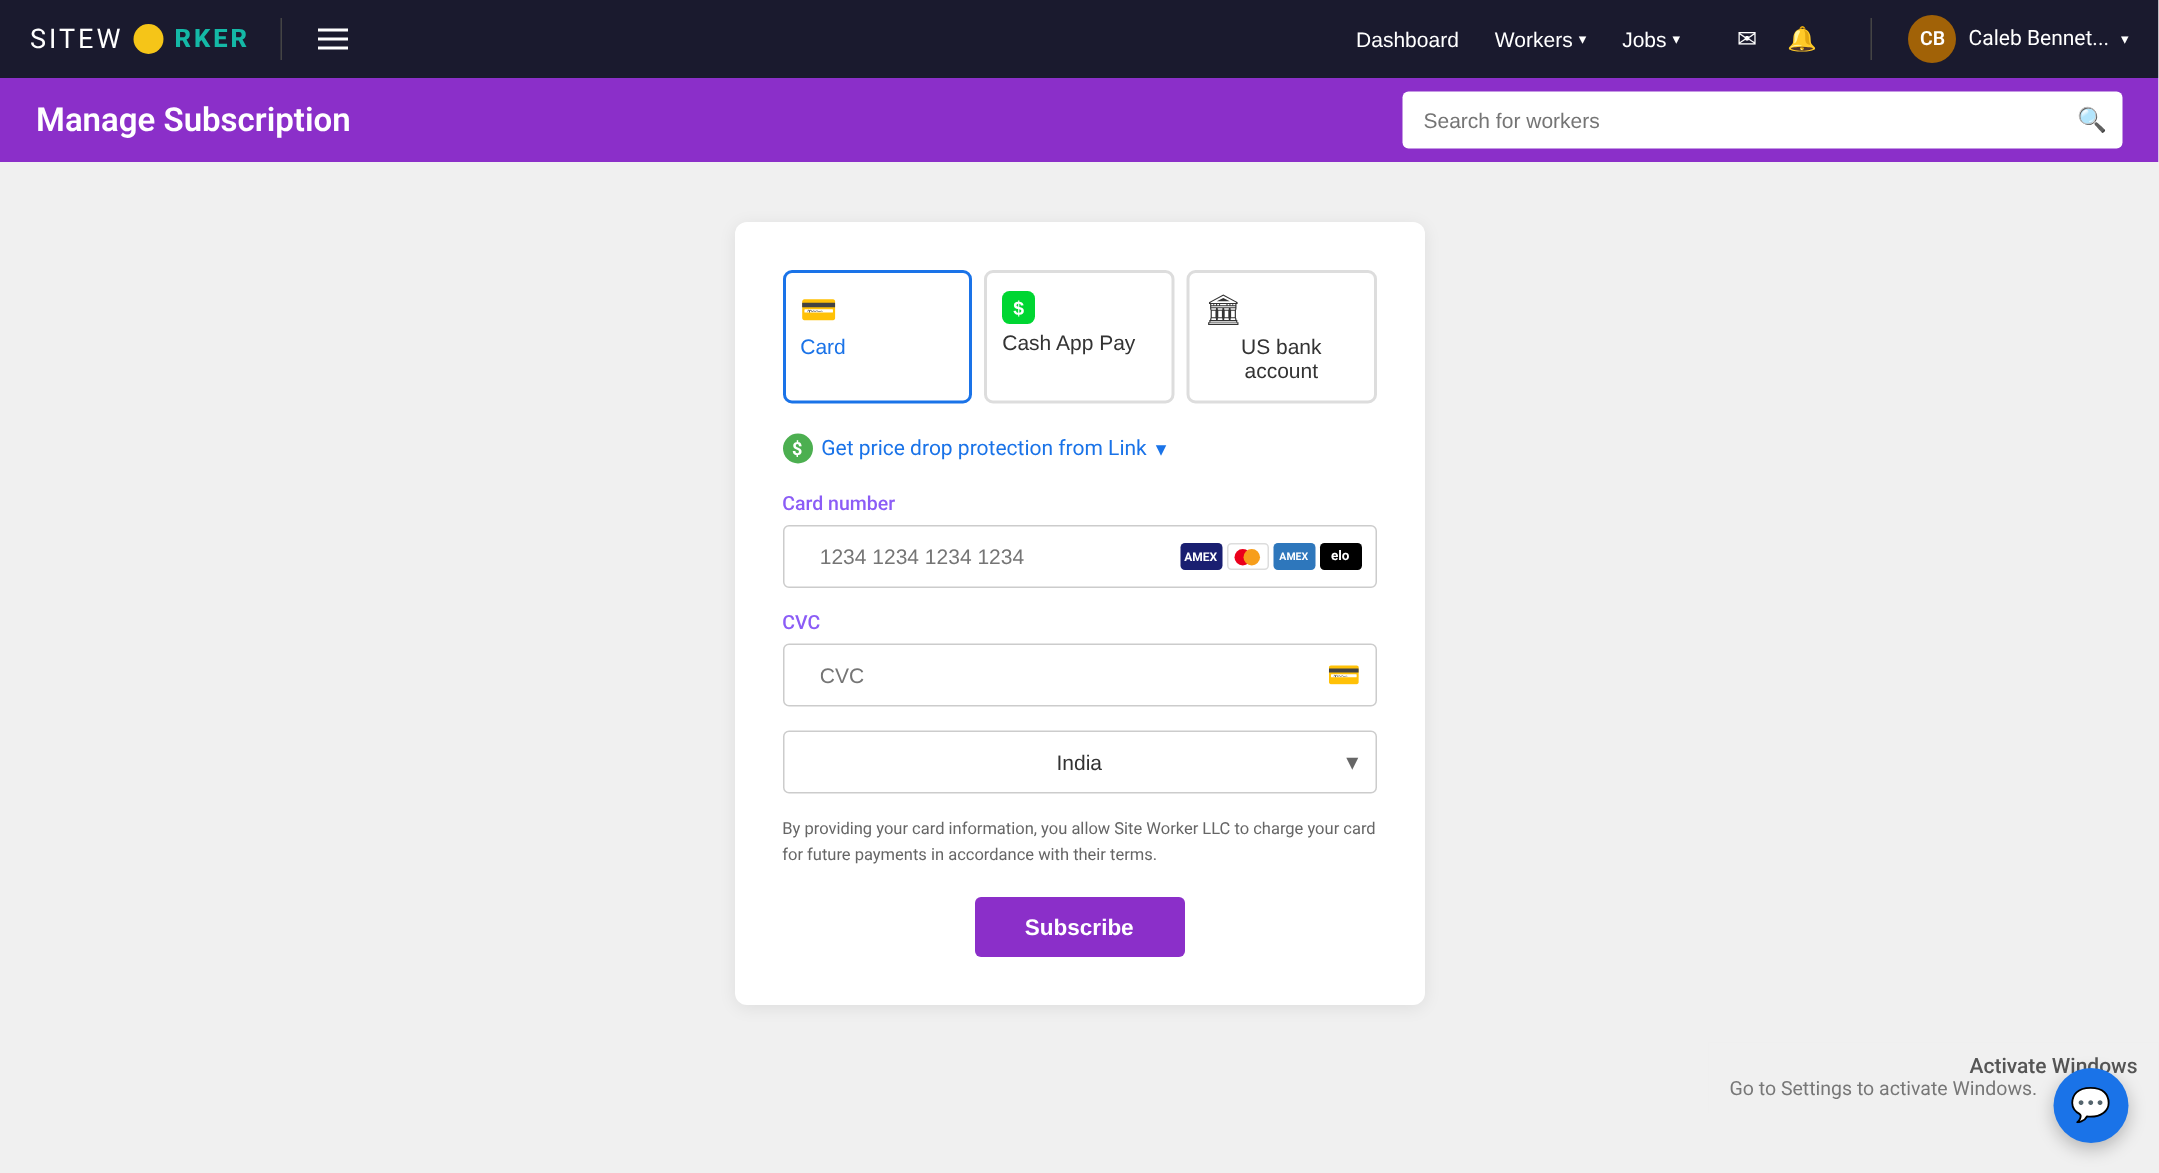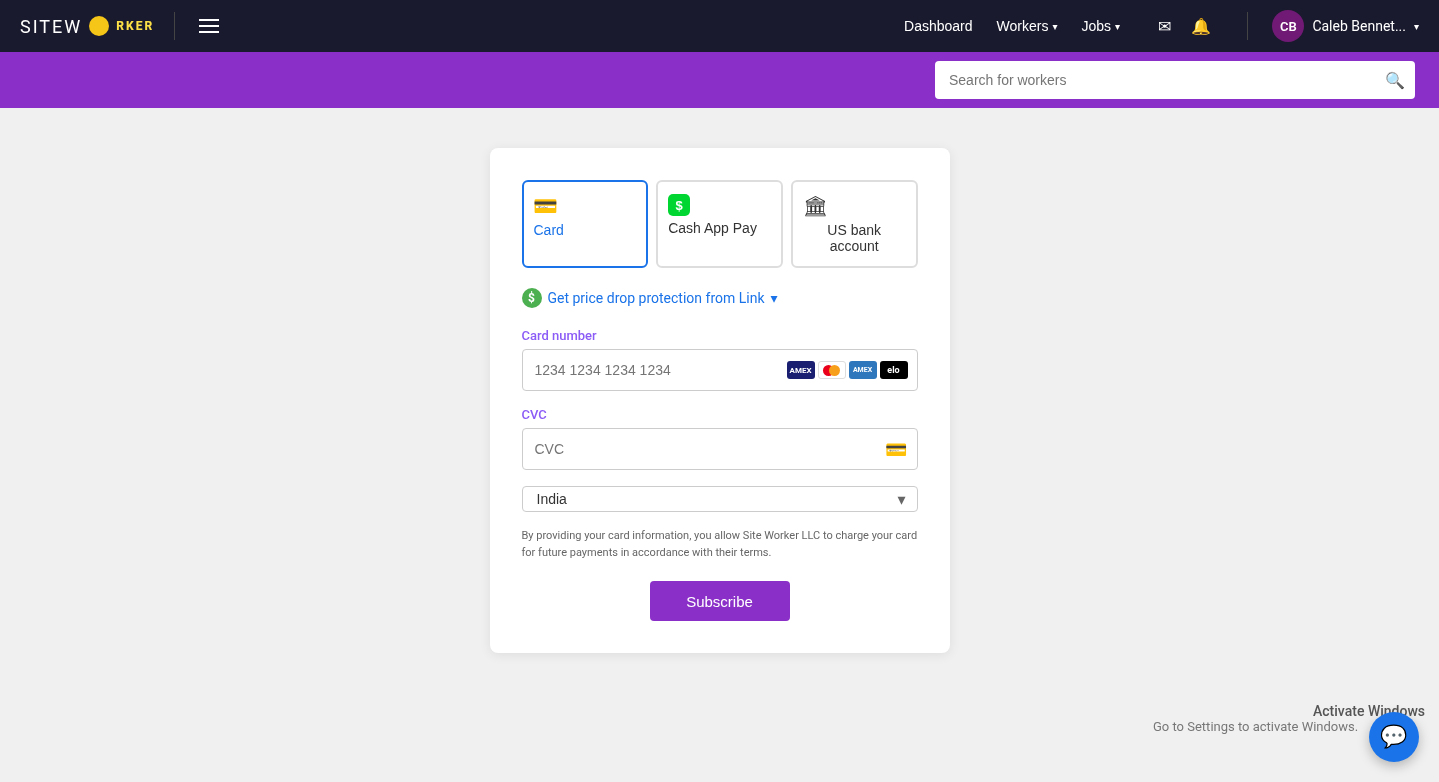--- a/index.html
+++ b/index.html
@@ -91,21 +91,21 @@
     .user-badge {
       display: flex;
       align-items: center;
       gap: 8px;
       cursor: pointer;
     }
     .avatar-circle {
       width: 32px;
       height: 32px;
       border-radius: 50%;
-      background: #701a75;
+      background: #a16207;
       display: flex;
       align-items: center;
       justify-content: center;
       font-size: 13px;
       font-weight: 600;
       color: white;
     }
     .user-name {
       color: white;
       font-size: 14px;
@@ -247,21 +247,21 @@
       flex: 1;
     }
     .input-wrapper {
       position: relative;
     }
     .form-input {
       width: 100%;
       height: 42px;
       border: 1px solid #ccc;
       border-radius: 4px;
-      padding: 0 12px;
+      padding: 0 24px;
       font-size: 14px;
       color: #999;
       outline: none;
       background: white;
     }
     .card-icons {
       position: absolute;
       right: 10px;
       top: 50%;
       transform: translateY(-50%);
@@ -291,30 +291,31 @@
       position: absolute;
       right: 10px;
       top: 50%;
       transform: translateY(-50%);
       font-size: 16px;
     }
 
     
     .form-select {
       width: 100%;
-      height: 26px;
+      height: 42px;
       border: 1px solid #ccc;
       border-radius: 4px;
       padding: 0 14px;
       font-size: 14px;
       color: #333;
       outline: none;
       background: white;
       appearance: none;
       cursor: pointer;
+      text-align: center;
     }
     .select-wrapper {
       position: relative;
     }
     .select-chevron {
       position: absolute;
       right: 12px;
       top: 50%;
       transform: translateY(-50%);
       pointer-events: none;
@@ -334,21 +335,21 @@
     .subscribe-btn {
       display: block;
       width: 140px;
       height: 40px;
       margin: 0 auto;
       background: #8b2fc9;
       color: white;
       border: none;
       border-radius: 4px;
       font-size: 15px;
-      font-weight: 400;
+      font-weight: 700;
       cursor: pointer;
     }
 
     
     .activate-windows {
       position: fixed;
       bottom: 40px;
       right: 0;
       background: rgba(240,240,240,0.85);
       padding: 8px 14px;
@@ -395,21 +396,21 @@
       margin-left: -5px;
     }
   </style>
 </head>
 <body>
 
 <nav class="navbar">
   <div class="navbar-logo">
     <span style="font-size:18px; font-weight:400; letter-spacing:2px; color:white;">SITEW</span>
     <span style="display:inline-block; width:20px; height:20px; background:#f5c518; border-radius:50%; position:relative; top:0px; margin:0 -1px;"></span>
-    <span style="font-size:12px; font-weight:800; letter-spacing:2px; color:#fde047;">RKER</span>
+    <span style="font-size:17px; font-weight:800; letter-spacing:2px; color:#14b8a6;">RKER</span>
   </div>
   <div class="navbar-divider"></div>
   <button class="hamburger-btn">
     <span></span>
       <span></span>
       <span></span>
   </button>
 
   <div class="navbar-nav">
     <button class="nav-item">
@@ -435,20 +436,21 @@
   <div class="user-badge">
     <div class="avatar-circle">
       <span>CB</span>
     </div>
     <span class="user-name">Caleb Bennet...</span>
     <span style="color:white; font-size:10px;">▾</span>
   </div>
 </nav>
 
 <div class="page-header">
+  <h1 class="page-title">Manage Subscription</h1>
   <div class="search-container">
     <input class="search-input" type="text" placeholder="Search for workers" style="">
     <button class="search-btn">🔍</button>
   </div>
 </div>
 
 <div class="main-content">
   <div class="payment-panel">
 
     <div class="payment-tabs">

